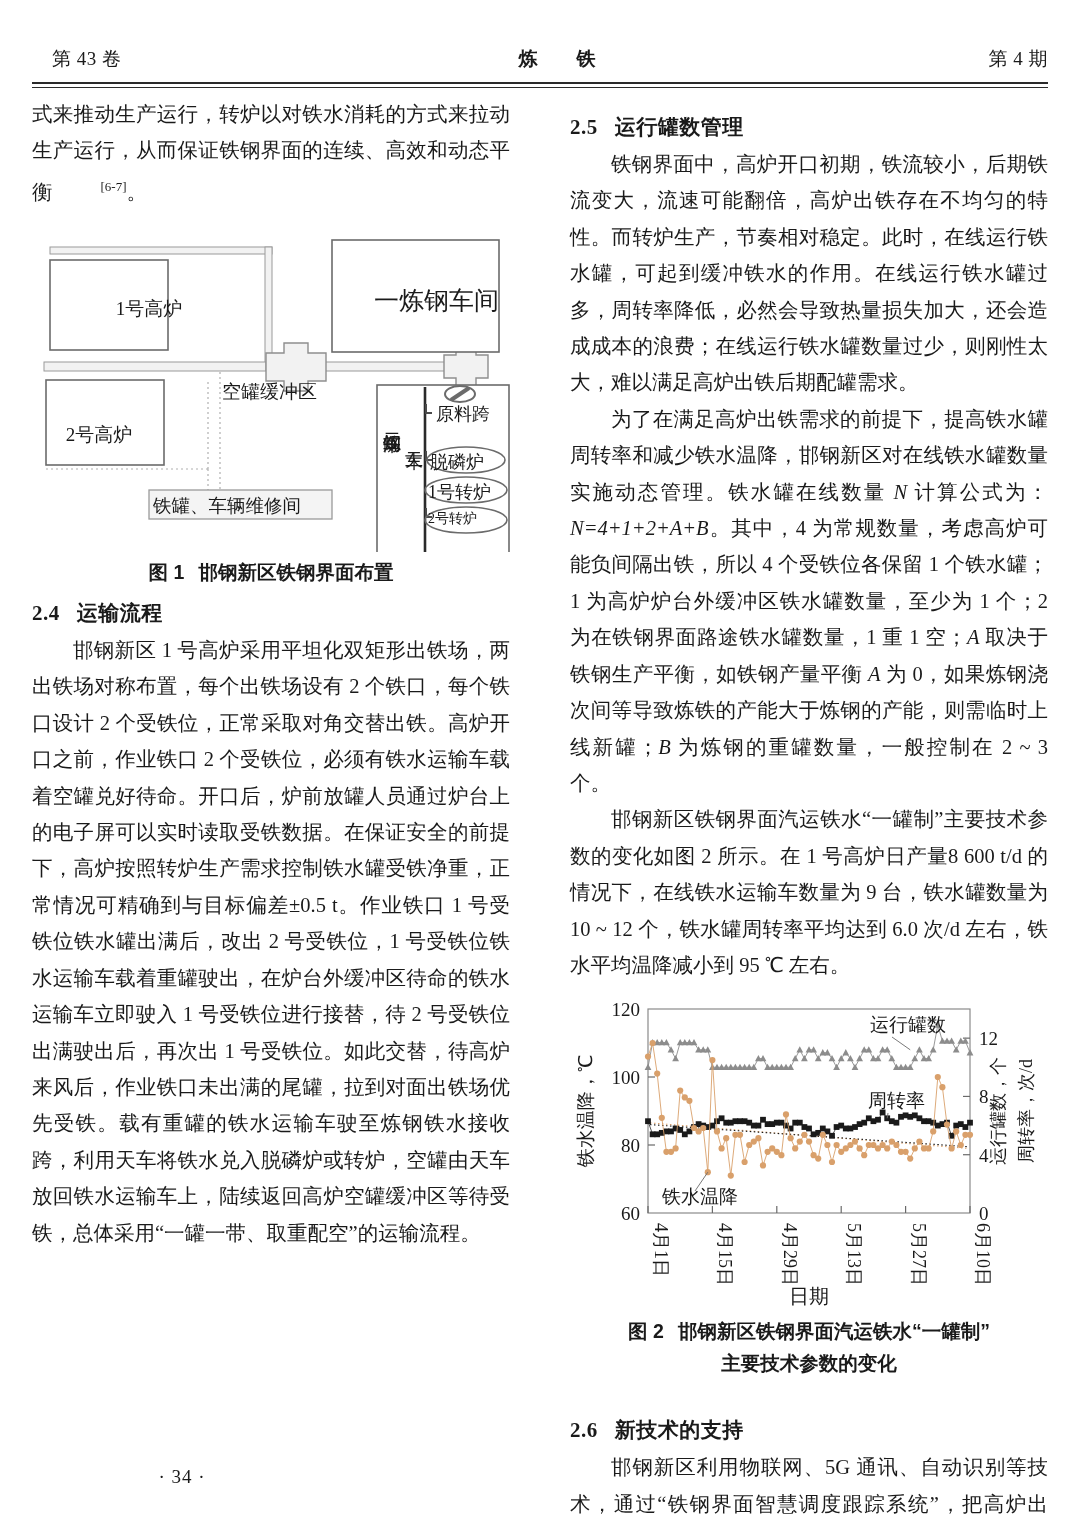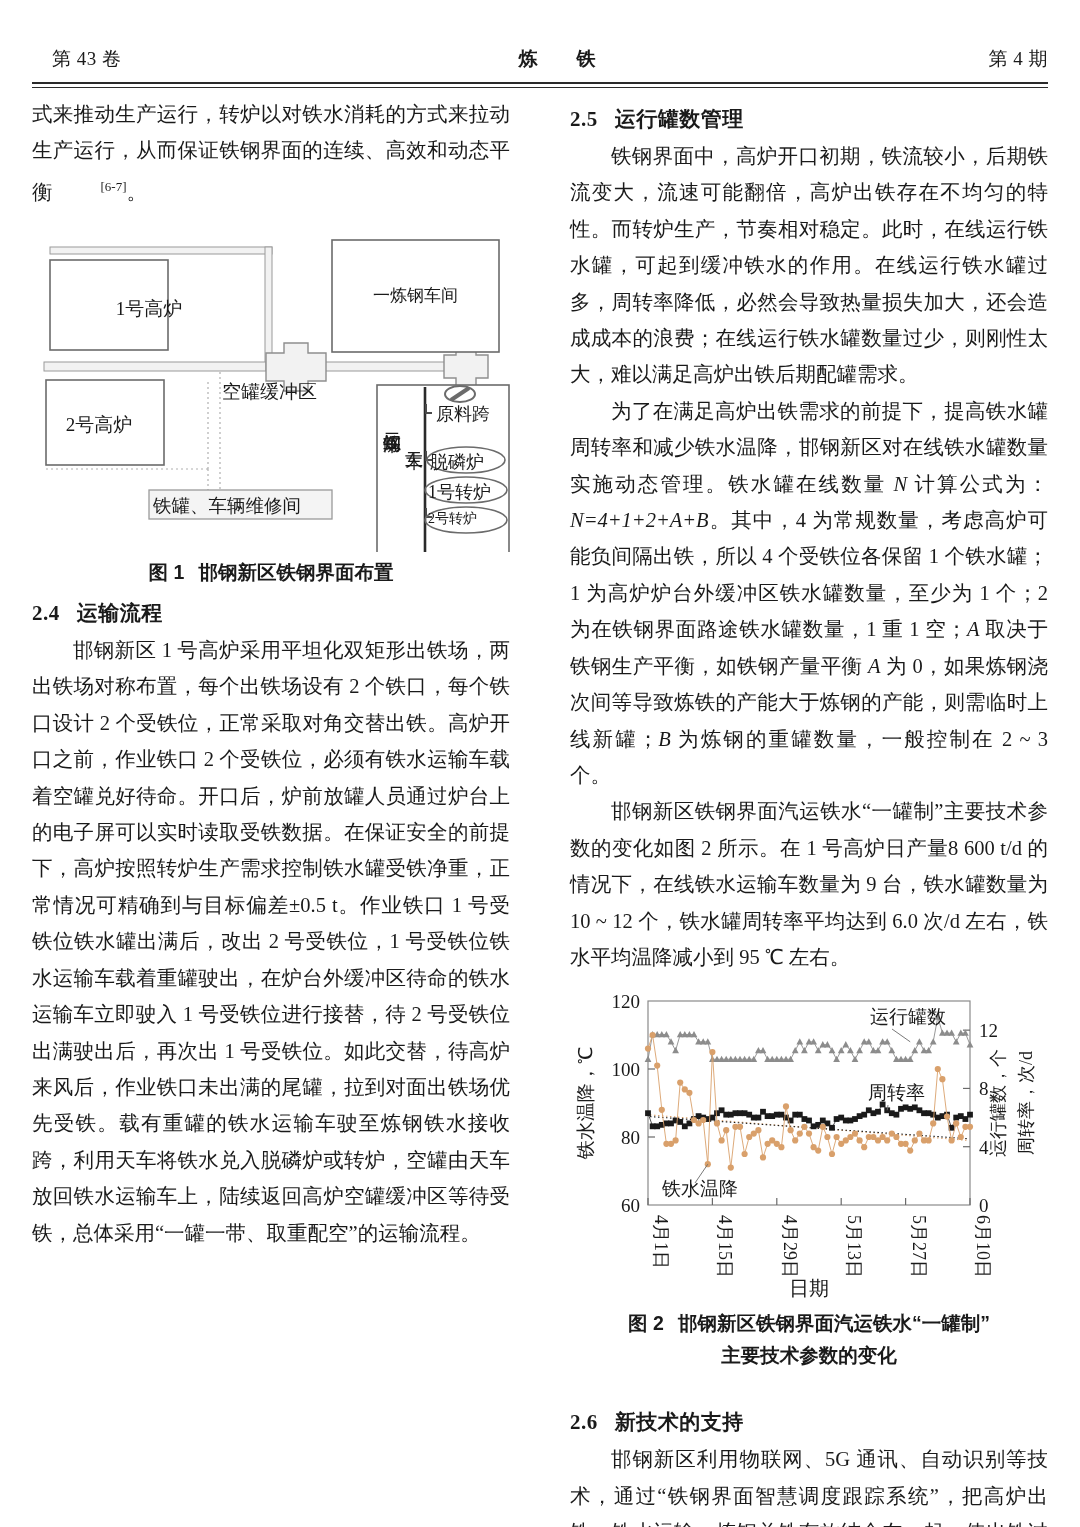--- a/index.html
+++ b/index.html
@@ -141,22 +141,22 @@
             <ellipse cx="428" cy="172" rx="15" ry="8" fill="none" stroke="#6b6b6b" stroke-width="2"></ellipse>
             <line x1="419" y1="178" x2="437" y2="166" stroke="#6b6b6b" stroke-width="4"></line>
           </g>
 
           <ellipse cx="434" cy="238" rx="39" ry="13" fill="none" stroke="#6b6b6b" stroke-width="1.6"></ellipse>
           <ellipse cx="434" cy="268" rx="41" ry="13" fill="none" stroke="#6b6b6b" stroke-width="1.6"></ellipse>
           <ellipse cx="434" cy="298" rx="41" ry="13" fill="none" stroke="#6b6b6b" stroke-width="1.6"></ellipse>
         </svg>
 
         <div style="position:absolute;left:18px;top:74px;width:118px;text-align:center;font-size:19px;padding-left:40px;">1号高炉</div>
-        <div style="position:absolute;left:14px;top:190px;width:106px;text-align:center;font-size:19px;">2号高炉</div>
-        <div style="position:absolute;left:300px;top:62px;width:167px;text-align:center;font-size:17px;">一炼钢车间</div>
+        <div style="position:absolute;left:14px;top:200px;width:106px;text-align:center;font-size:19px;">2号高炉</div>
+        <div style="position:absolute;left:300px;top:62px;width:167px;text-align:right;font-size:25px;">一炼钢车间</div>
         <div class="cjk-v" style="position:absolute;left:350px;top:198px;font-size:18px;line-height:20px;">二炼钢车间</div>
         <div class="cjk-v" style="position:absolute;left:372px;top:215px;font-size:18px;line-height:20px;">天车</div>
         <div style="position:absolute;left:190px;top:157px;font-size:19px;">空罐缓冲区</div>
         <div style="position:absolute;left:121px;top:271px;font-size:18.5px;">铁罐、车辆维修间</div>
         <div style="position:absolute;left:404px;top:180px;font-size:18px;">原料跨</div>
         <div style="position:absolute;left:398px;top:228px;font-size:18px;">脱磷炉</div>
         <div style="position:absolute;left:396px;top:258px;font-size:18px;">1号转炉</div>
         <div style="position:absolute;left:396px;top:288px;font-size:14px;">2号转炉</div>
       </div>
 
@@ -167,21 +167,21 @@
       <h3 class="sec">
         <span class="num">2.4</span><span>运输流程</span>
       </h3>
 
       <p class="body">邯钢新区 1 号高炉采用平坦化双矩形出铁场，两出铁场对称布置，每个出铁场设有 2 个铁口，每个铁口设计 2 个受铁位，正常采取对角交替出铁。高炉开口之前，作业铁口 2 个受铁位，必须有铁水运输车载着空罐兑好待命。开口后，炉前放罐人员通过炉台上的电子屏可以实时读取受铁数据。在保证安全的前提下，高炉按照转炉生产需求控制铁水罐受铁净重，正常情况可精确到与目标偏差±0.5 t。作业铁口 1 号受铁位铁水罐出满后，改出 2 号受铁位，1 号受铁位铁水运输车载着重罐驶出，在炉台外缓冲区待命的铁水运输车立即驶入 1 号受铁位进行接替，待 2 号受铁位出满驶出后，再次出 1 号受铁位。如此交替，待高炉来风后，作业铁口未出满的尾罐，拉到对面出铁场优先受铁。载有重罐的铁水运输车驶至炼钢铁水接收跨，利用天车将铁水兑入脱磷炉或转炉，空罐由天车放回铁水运输车上，陆续返回高炉空罐缓冲区等待受铁，总体采用“一罐一带、取重配空”的运输流程。</p>
 
     </div>
 
     <div class="col col-right">
 
-      <h3 class="sec" style="margin-top:4px">
+      <h3 class="sec" style="margin-top:12px">
         <span class="num">2.5</span><span>运行罐数管理</span>
       </h3>
 
       <p class="body">铁钢界面中，高炉开口初期，铁流较小，后期铁流变大，流速可能翻倍，高炉出铁存在不均匀的特性。而转炉生产，节奏相对稳定。此时，在线运行铁水罐，可起到缓冲铁水的作用。在线运行铁水罐过多，周转率降低，必然会导致热量损失加大，还会造成成本的浪费；在线运行铁水罐数量过少，则刚性太大，难以满足高炉出铁后期配罐需求。</p>
 
       <p class="body"><span>为了在满足高炉出铁需求的前提下，提高铁水罐周转率和减少铁水温降，邯钢新区对在线铁水罐数量实施动态管理。铁水罐在线数量 </span><span class="ital">N</span><span> 计算公式为：</span><span class="ital">N=4+1+2+A+B</span><span>。其中，4 为常规数量，考虑高炉可能负间隔出铁，所以 4 个受铁位各保留 1 个铁水罐；1 为高炉炉台外缓冲区铁水罐数量，至少为 1 个；2 为在铁钢界面路途铁水罐数量，1 重 1 空；</span><span class="ital">A</span><span> 取决于铁钢生产平衡，如铁钢产量平衡 </span><span class="ital">A</span><span> 为 0，如果炼钢浇次间等导致炼铁的产能大于炼钢的产能，则需临时上线新罐；</span><span class="ital">B</span><span> 为炼钢的重罐数量，一般控制在 2 ~ 3 个。</span></p>
 
       <p class="body">邯钢新区铁钢界面汽运铁水“一罐制”主要技术参数的变化如图 2 所示。在 1 号高炉日产量8 600 t/d 的情况下，在线铁水运输车数量为 9 台，铁水罐数量为 10 ~ 12 个，铁水罐周转率平均达到 6.0 次/d 左右，铁水平均温降减小到 95 ℃ 左右。</p>
 
       <div class="fig2wrap">
@@ -450,13 +450,14 @@
 
       <h3 class="sec" style="margin-top:32px">
         <span class="num">2.6</span><span>新技术的支持</span>
       </h3>
 
       <p class="body">邯钢新区利用物联网、5G 通讯、自动识别等技术，通过“铁钢界面智慧调度跟踪系统”，把高炉出铁、铁水运输、炼钢兑铁有效结合在一起，使出铁过程数据监控、铁水运输实时信息、铁水罐周转率、转</p>
 
     </div>
   </div>
 
+  <div class="pagenum">· 34 ·</div>
 </div>
 
 </body></html>

